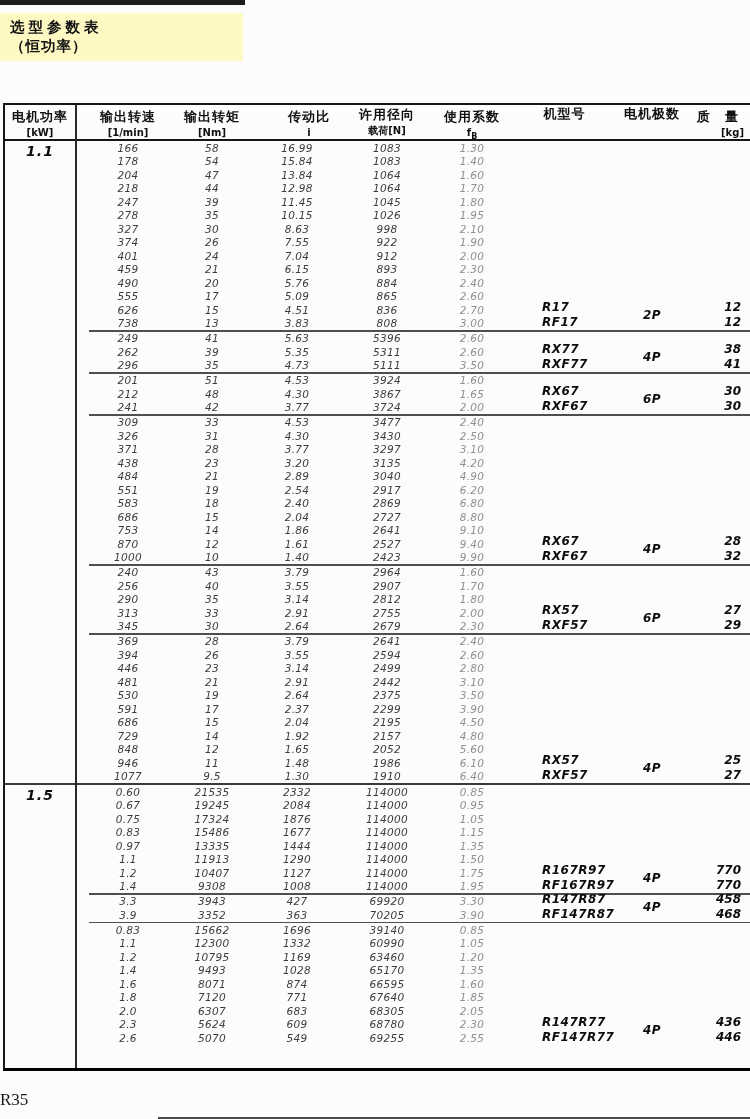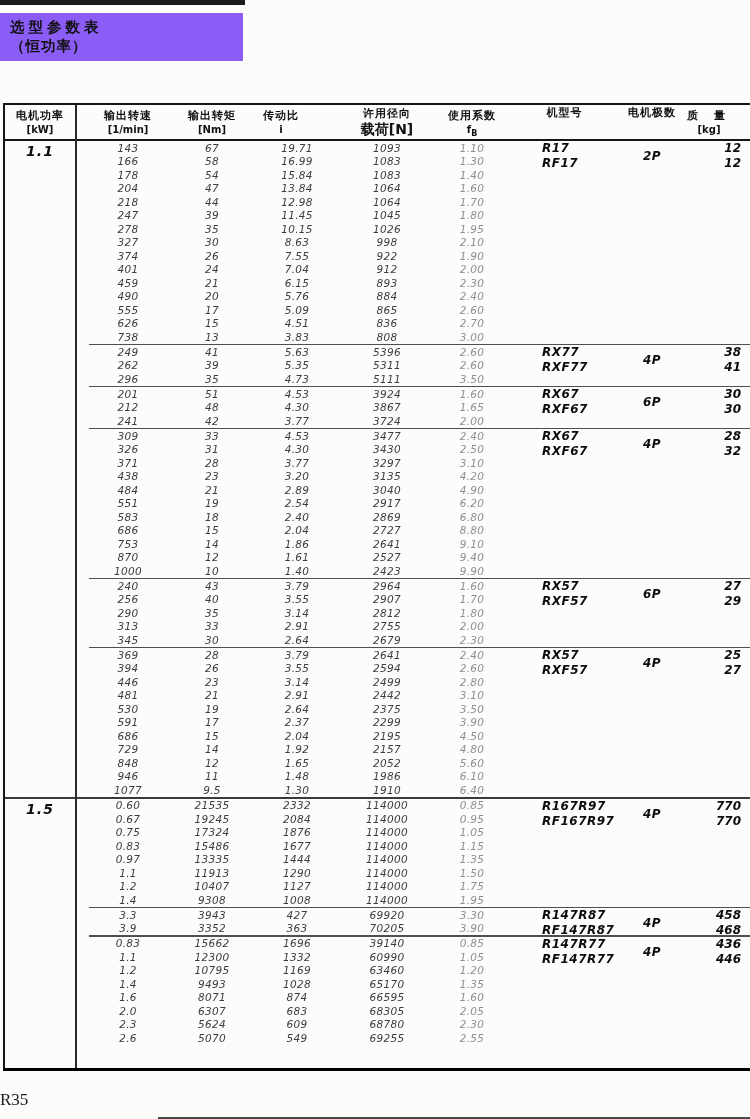--- a/index.html
+++ b/index.html
@@ -6,46 +6,46 @@
   html,body { background:#e8e8e8; }
   .page {
     position:relative; width:750px; height:1119px; background:#fcfcfb;
     font-family:"DejaVu Sans","Liberation Sans",sans-serif; overflow:hidden;
     margin:0 auto;
   }
   .topbar { position:absolute; left:0; top:0; width:245px; height:5px; background:#1c1c1c; }
   .bottombar { position:absolute; left:158px; right:0; bottom:0; height:2px; background:#4a4a4a; }
   .titlebox {
     position:absolute; left:0; top:13px; width:243px; height:48px;
-    background:#8b5cf6; padding:5px 25px 0 10px;
+    background:#fef9c3; padding:5px 25px 0 10px;
   }
   .titlebox .t1 { font-weight:bold; font-size:14.5px; color:#111; letter-spacing:4px; }
   .titlebox .t2 { font-weight:bold; font-size:14.5px; color:#111; letter-spacing:1px; }
 
   .tbl {
     position:absolute; left:3px; top:103px; width:747px; height:968px;
     border-top:2px solid #161616; border-left:2px solid #161616; border-bottom:3px solid #000;
   }
   .vline { position:absolute; left:70px; top:0; bottom:0; width:1.5px; background:#2a2a2a; z-index:3; }
 
   .thead { position:relative; height:36px; border-bottom:2.5px solid #161616; }
   .hc { position:absolute; top:3px; text-align:center; color:#111; }
-  .hc .main { font-weight:bold; font-size:11px; letter-spacing:1px; white-space:nowrap; }
+  .hc .main { font-weight:bold; font-size:13px; letter-spacing:1px; white-space:nowrap;font-family:Liberation Serif, serif; }
   .hc .unit { font-weight:bold; font-size:10px; letter-spacing:0; margin-top:1px; }
-  .hc .sub-cn { font-weight:bold; font-size:14px; letter-spacing:0; margin-top:0; }
+  .hc .sub-cn { font-weight:bold; font-size:10px; letter-spacing:0; margin-top:0; }
   .hc.mid { top:0; height:36px; display:flex; align-items:flex-start; justify-content:center; }
   .h-power  { left:0;    width:70px; }
   .h-speed  { left:84px;  width:78px; }
   .h-torque { left:162px; width:90px; }
-  .h-ratio  { left:236px; width:80px;text-align:center; }
+  .h-ratio  { left:264px; width:80px;text-align:center; }
   .h-load   { left:332px; width:100px; top:1px; }
   .h-factor { left:432px; width:70px; }
   .h-model  { left:502px; width:115px; }
   .h-poles  { left:617px; width:60px; }
-  .h-mass   { right:6px;  width:70px; }
+  .h-mass   { right:6px;  width:70px; text-align:right; }
   .h-mass .main { letter-spacing:6px; padding-right:0; }
   .h-mass .unit { letter-spacing:0; }
   sub.fsub { font-size:8px; font-weight:bold; }
 
   .tbody { position:relative;font-style:italic; }
   .section { position:relative; }
   .section.divided { border-bottom:2px solid #3a3a3a; }
   .power-label {
     position:absolute; left:0; top:2px; width:70px; text-align:center;
     font-weight:bold; font-size:14px; color:#0d0d0d; letter-spacing:1px;
@@ -53,21 +53,21 @@
   .block { position:relative; }
   .hdiv { height:1.5px; margin-left:84px; background:#4f4f4f; }
   .row {
     display:grid; grid-template-columns:78px 90px 80px 100px 70px;
     padding-left:84px; height:13.5px; align-items:center;
   }
   .cell { text-align:center; font-size:10.5px; color:#3d3d3d; letter-spacing:0.3px; line-height:1; }
   .c-factor { color:#8f8f8f; }
   .models {
     position:absolute; left:502px; right:0; top:0; bottom:0;
-    display:flex; align-items:flex-start; z-index:2;
+    display:flex; align-items:flex-end; z-index:2;
   }
   .mgrid { width:100%; display:grid; grid-template-columns:115px 60px 1fr; align-items:center; }
   .m-names { padding-left:35px; font-weight:bold; font-size:12px; line-height:15px; color:#0d0d0d; letter-spacing:0.5px; }
   .m-poles { text-align:center; font-weight:bold; font-size:12px; color:#0d0d0d; letter-spacing:0.5px; }
   .m-mass  { text-align:right; padding-right:9px; font-weight:bold; font-size:12px; line-height:15px; color:#0d0d0d; }
 
   .pagenum {
     position:absolute; left:0; right:0; bottom:9px; text-align:left;
     font-family:"Liberation Serif","DejaVu Serif",serif; font-size:17px; color:#1a1a1a;
   }
@@ -121,27 +121,20 @@
         <div class="main">质 量</div>
         <div class="unit">[kg]</div>
       </div>
     </div>
 
     <div class="tbody">
         <div class="section divided">
           <div class="power-label">1.1</div>
           <div class="block">
             <div class="row">
-              <div class="cell c-speed">143</div>
-              <div class="cell c-torque">67</div>
-              <div class="cell c-ratio">19.71</div>
-              <div class="cell c-load">1093</div>
-              <div class="cell c-factor">1.10</div>
-            </div>
-            <div class="row">
               <div class="cell c-speed">166</div>
               <div class="cell c-torque">58</div>
               <div class="cell c-ratio">16.99</div>
               <div class="cell c-load">1083</div>
               <div class="cell c-factor">1.30</div>
             </div>
             <div class="row">
               <div class="cell c-speed">178</div>
               <div class="cell c-torque">54</div>
               <div class="cell c-ratio">15.84</div>
@@ -692,20 +685,27 @@
               <div class="cell c-factor">1.35</div>
             </div>
             <div class="row">
               <div class="cell c-speed">1.6</div>
               <div class="cell c-torque">8071</div>
               <div class="cell c-ratio">874</div>
               <div class="cell c-load">66595</div>
               <div class="cell c-factor">1.60</div>
             </div>
             <div class="row">
+              <div class="cell c-speed">1.8</div>
+              <div class="cell c-torque">7120</div>
+              <div class="cell c-ratio">771</div>
+              <div class="cell c-load">67640</div>
+              <div class="cell c-factor">1.85</div>
+            </div>
+            <div class="row">
               <div class="cell c-speed">2.0</div>
               <div class="cell c-torque">6307</div>
               <div class="cell c-ratio">683</div>
               <div class="cell c-load">68305</div>
               <div class="cell c-factor">2.05</div>
             </div>
             <div class="row">
               <div class="cell c-speed">2.3</div>
               <div class="cell c-torque">5624</div>
               <div class="cell c-ratio">609</div>

